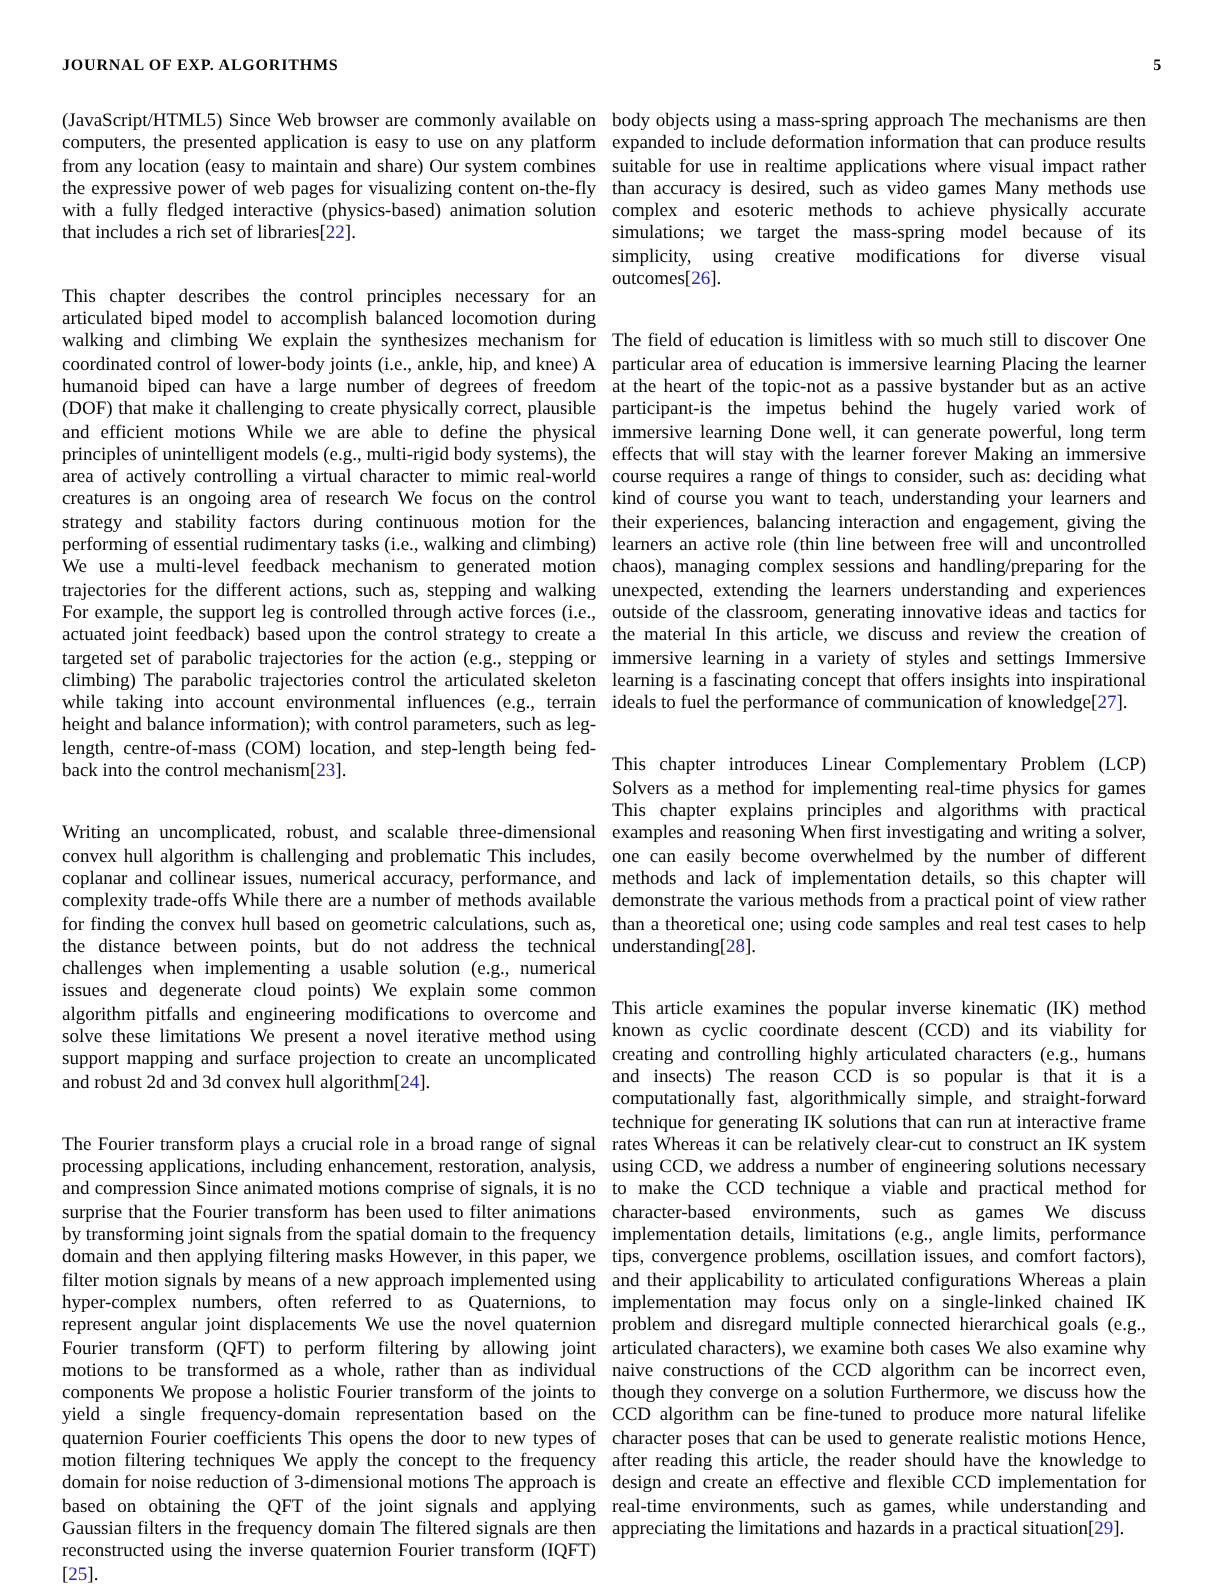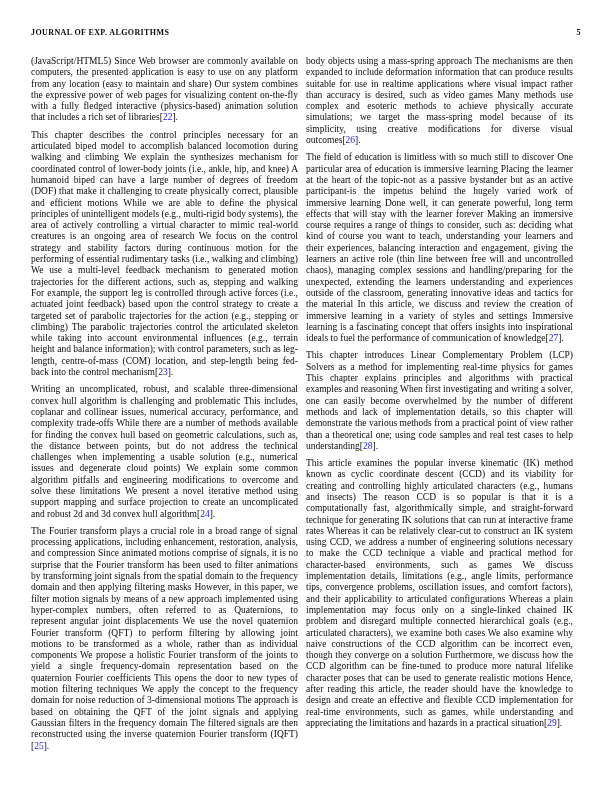--- a/index.html
+++ b/index.html
@@ -43,21 +43,21 @@
     font-size: 9.5px;
     line-height: 11.3px;
     text-align: justify;
     text-justify: inter-word;
   }
   .col p {
     margin: 0;
     padding: 0;
   }
   .col p + p {
-    margin-top: 6px;
+    margin-top: 20px;
   }
   .cite {
     text-decoration: none;
     cursor: pointer;
   }
   .bk {
     color: #0a0a0a;
   }
 </style>
 </head>

